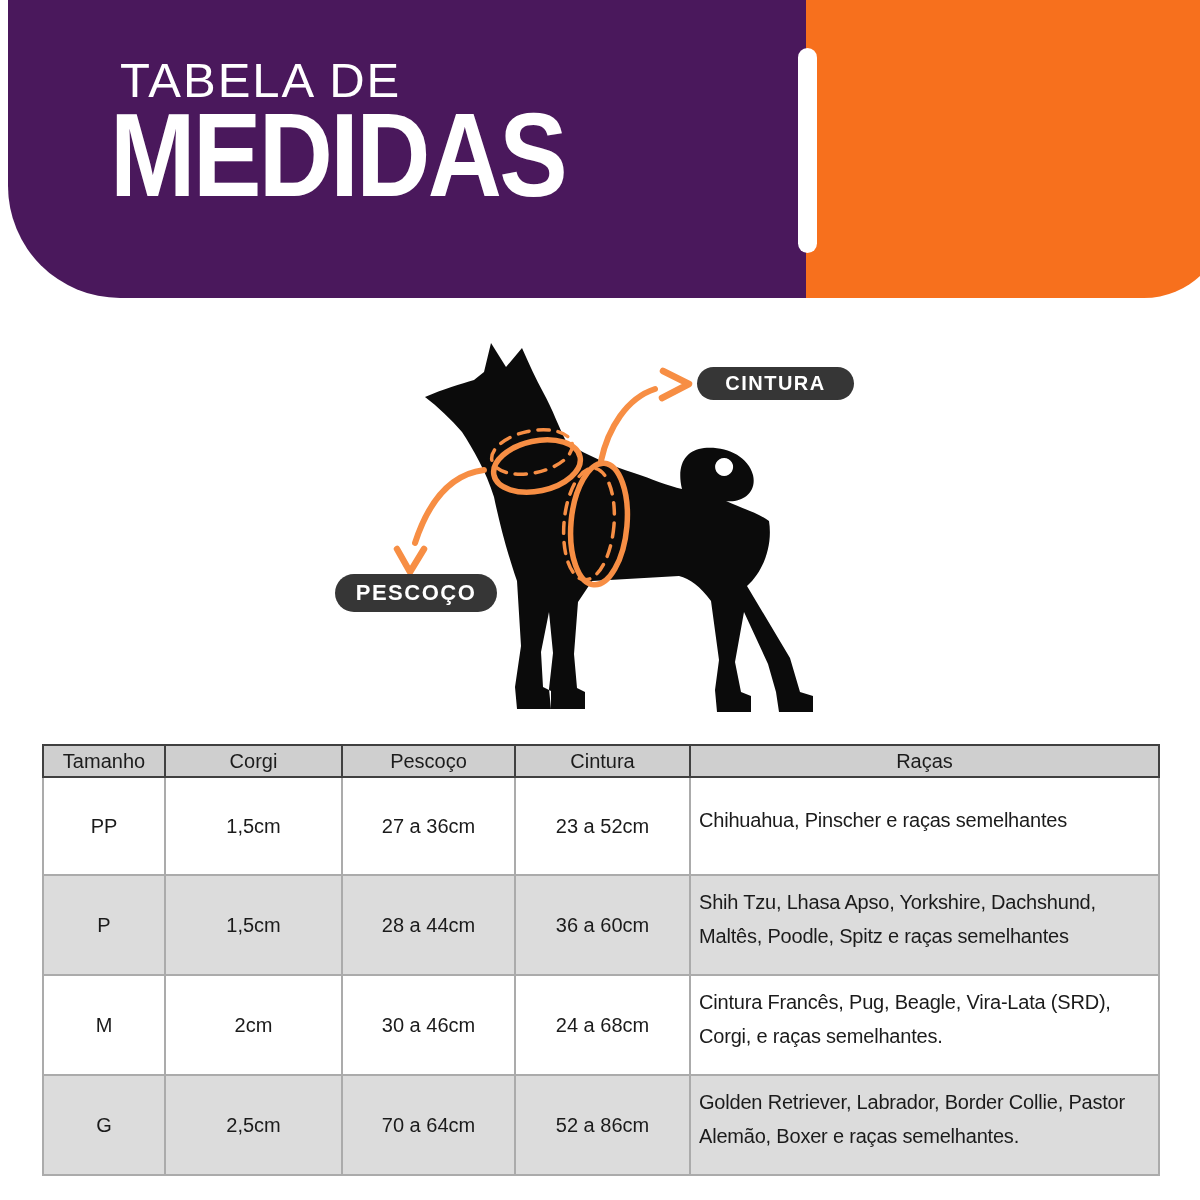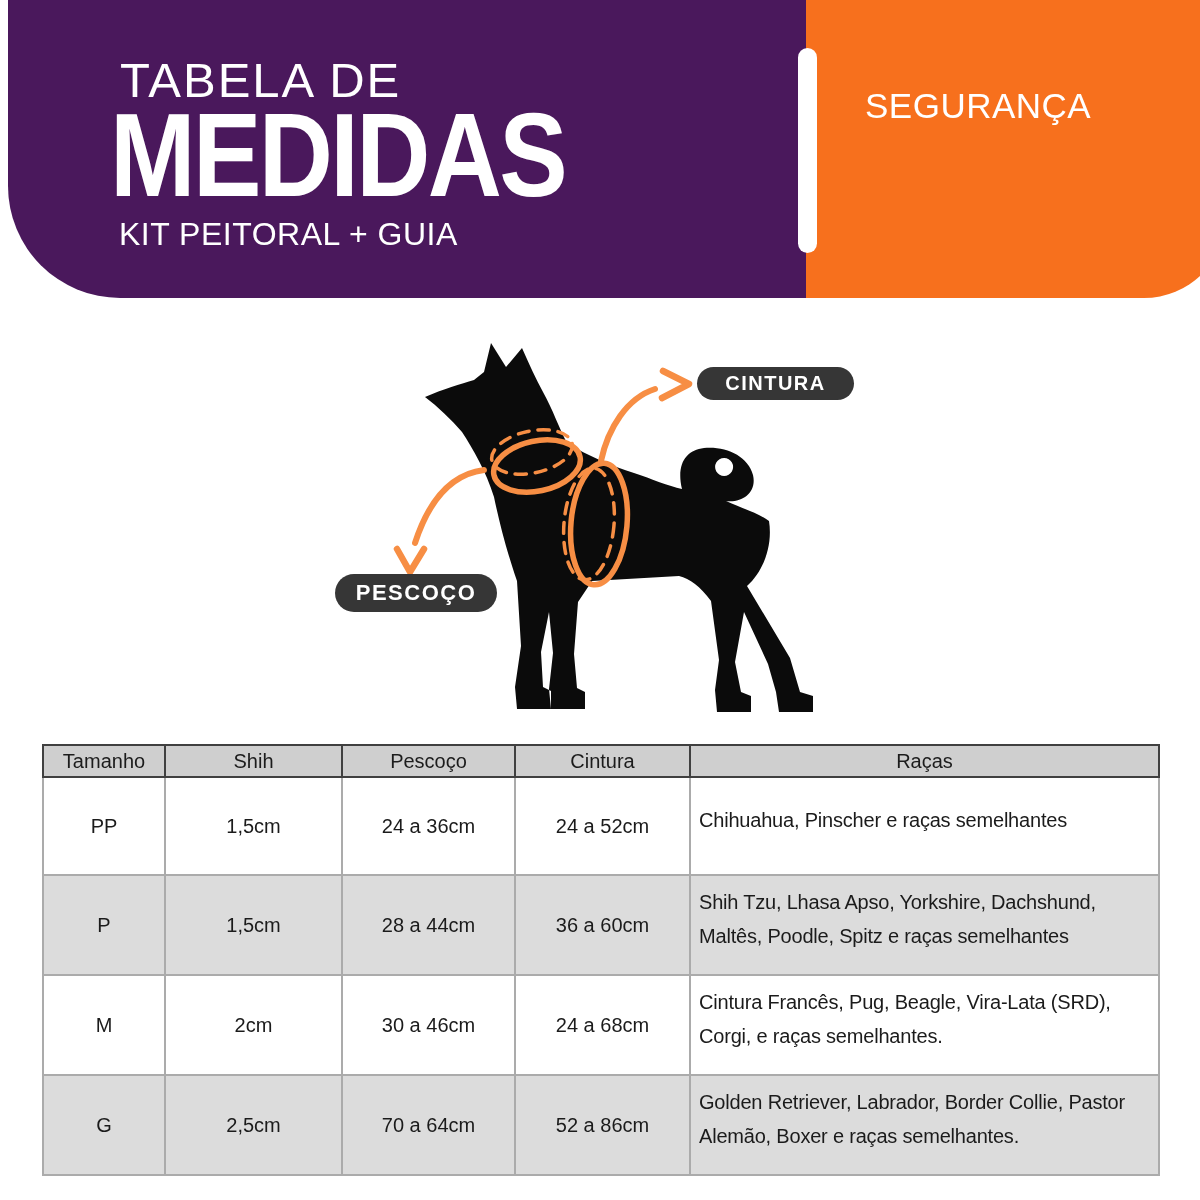--- a/index.html
+++ b/index.html
@@ -64,27 +64,25 @@
     text-align:left;padding:8px 10px 20px 8px;line-height:34px;letter-spacing:-0.2px;
   }
   .size-table tr.data-row{height:100px;}
 </style>
 </head>
 <body>
 
 <div class="purple-block">
   <div class="title-line1">TABELA DE</div>
   <div class="title-line2">MEDIDAS</div>
-  <div class="title-sub">KIT PEITORAL + GUIA</div>
 </div>
 
 <div class="orange-block"></div>
 
 <div class="tagline">
-  <div>SEGURANÇA</div>
 </div>
 
 <div class="white-divider"></div>
 
 <svg class="dog-svg" viewBox="330 330 560 400" aria-hidden="true">
 
   <path fill="#0B0B0B" fill-rule="evenodd" d="
     M 425,397
     C 443,389 461,384 474,380
     L 484,372 L 491,343 L 506,367 L 522,348
@@ -134,32 +132,32 @@
   <colgroup>
     <col style="width:122px">
       <col style="width:177px">
       <col style="width:173px">
     <col style="width:175px">
       <col style="width:469px">
   </colgroup>
   <thead>
     <tr style="height:32px;">
       <th>Tamanho</th>
-      <th>Shih</th>
+      <th>Corgi</th>
       <th>Pescoço</th>
       <th>Cintura</th>
       <th>Raças</th>
     </tr>
   </thead>
   <tbody>
     <tr class="data-row" style="height:98px;">
       <td>PP</td>
       <td>1,5cm</td>
-      <td>24 a 36cm</td>
-      <td>24 a 52cm</td>
+      <td>27 a 36cm</td>
+      <td>23 a 52cm</td>
       <td class="racas-cell">Chihuahua, Pinscher e raças semelhantes</td>
     </tr>
     <tr class="data-row row-gray">
       <td>P</td>
       <td>1,5cm</td>
       <td>28 a 44cm</td>
       <td>36 a 60cm</td>
       <td class="racas-cell">Shih Tzu, Lhasa Apso, Yorkshire, Dachshund, Maltês, Poodle, Spitz e raças semelhantes</td>
     </tr>
     <tr class="data-row">

